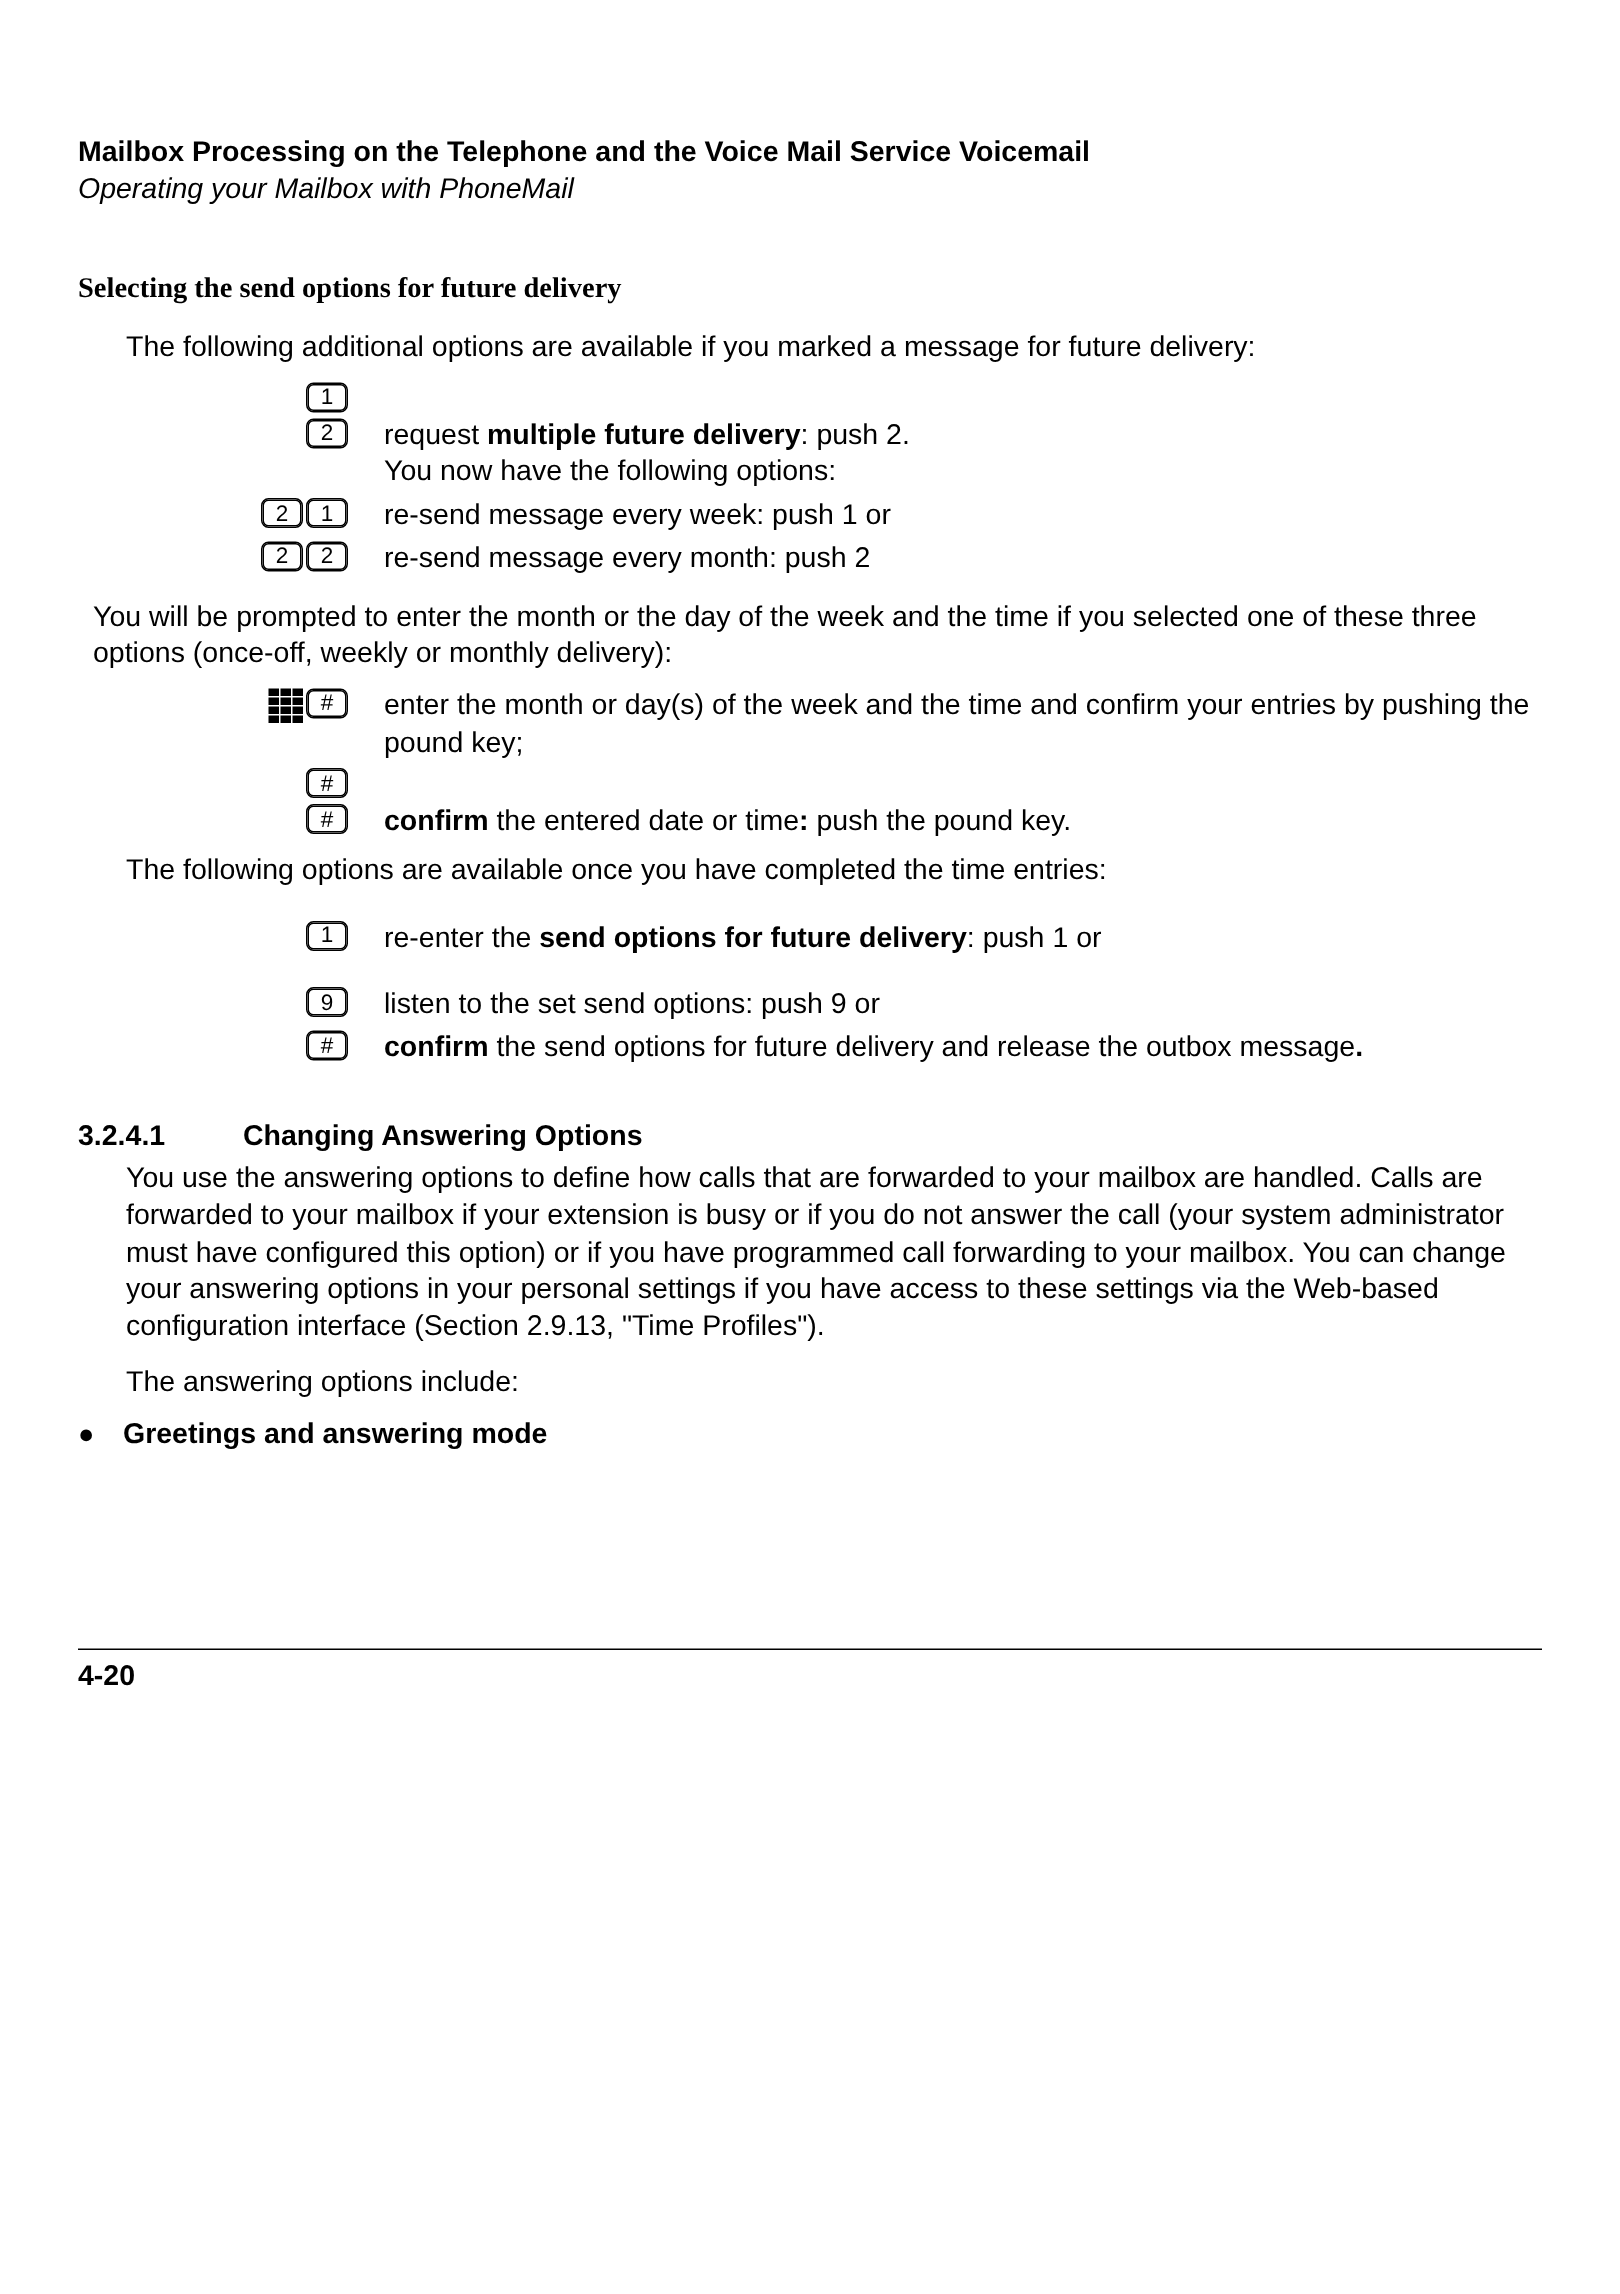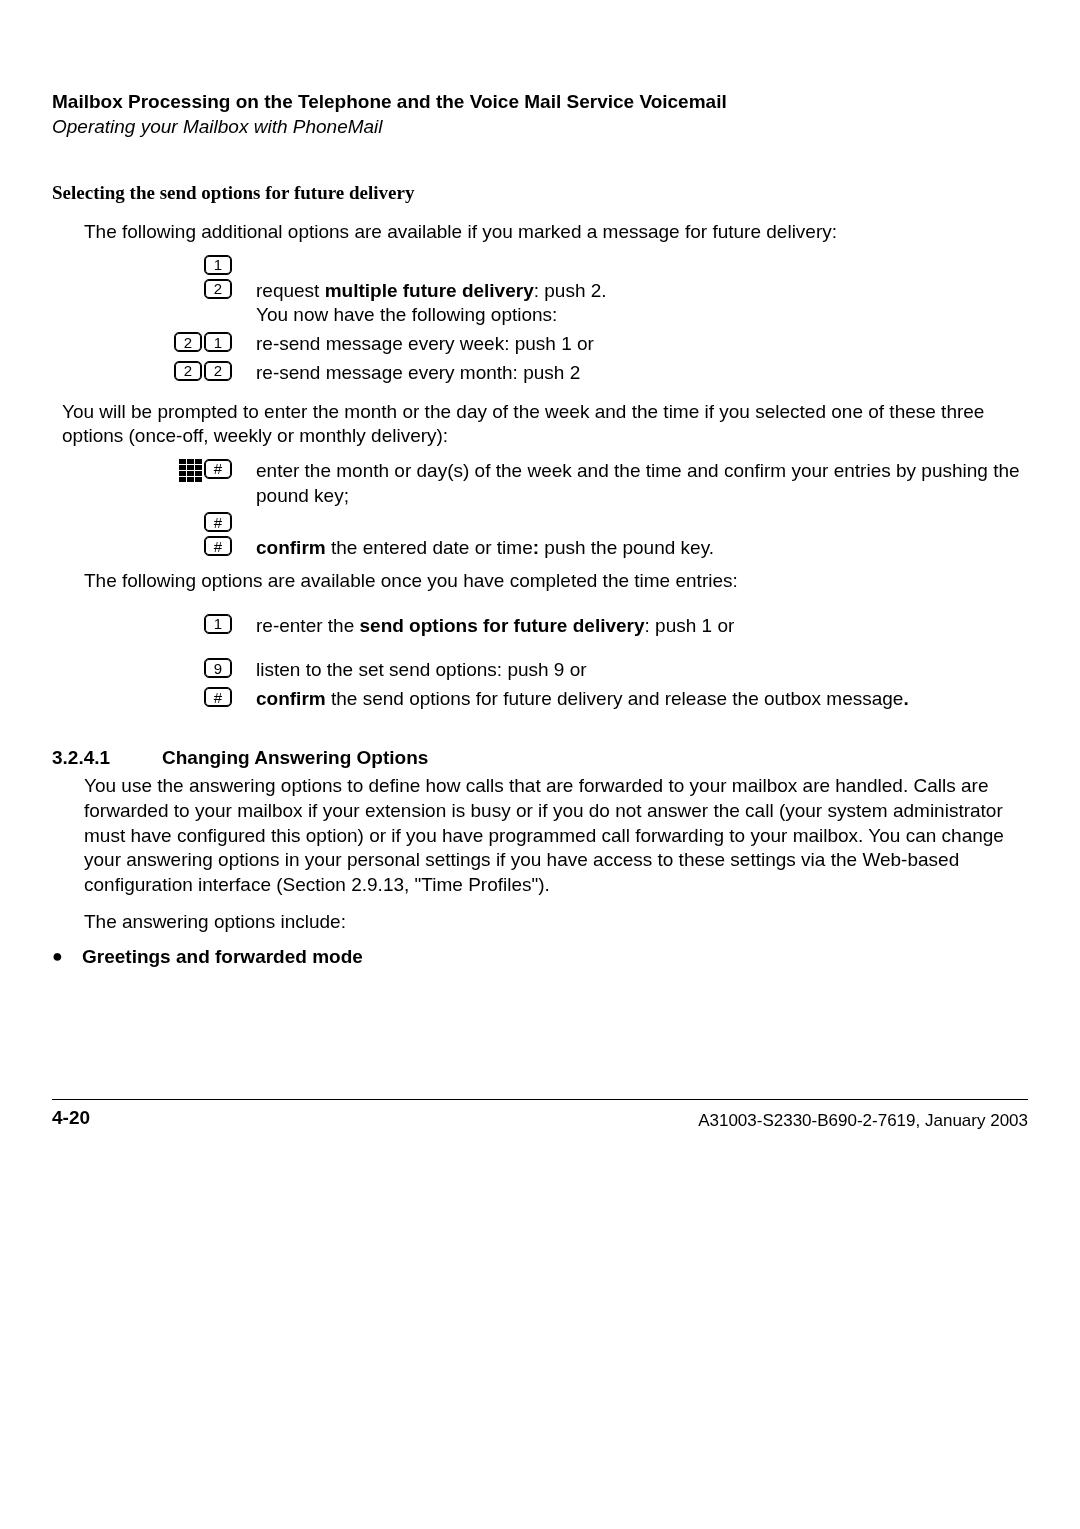--- a/index.html
+++ b/index.html
@@ -180,22 +180,21 @@
   <span class="num">3.2.4.1</span>
   <span>Changing Answering Options</span>
 </div>
 
 <div class="para">You use the answering options to define how calls that are forwarded to your mailbox are handled. Calls are forwarded to your mailbox if your extension is busy or if you do not answer the call (your system administrator must have configured this option) or if you have programmed call forwarding to your mailbox. You can change your answering options in your personal settings if you have access to these settings via the Web-based configuration interface (Section 2.9.13, "Time Profiles").</div>
 <div class="para" style="margin-top:12px;">The answering options include:</div>
 
 <div class="bullet-item">
   <div class="bullet-dot">●</div>
   <div class="bullet-body">
-    <div class="bullet-title">Greetings and forwarded mode</div>
+    <div class="bullet-title">Greetings and answering mode</div>
   </div>
 </div>
 
 <div class="footer">
   <div class="footer-left">4-20</div>
   <div class="footer-right">
-    <div>A31003-S2330-B690-2-7619, January 2003</div>
   </div>
 </div>
 
 </body></html>

